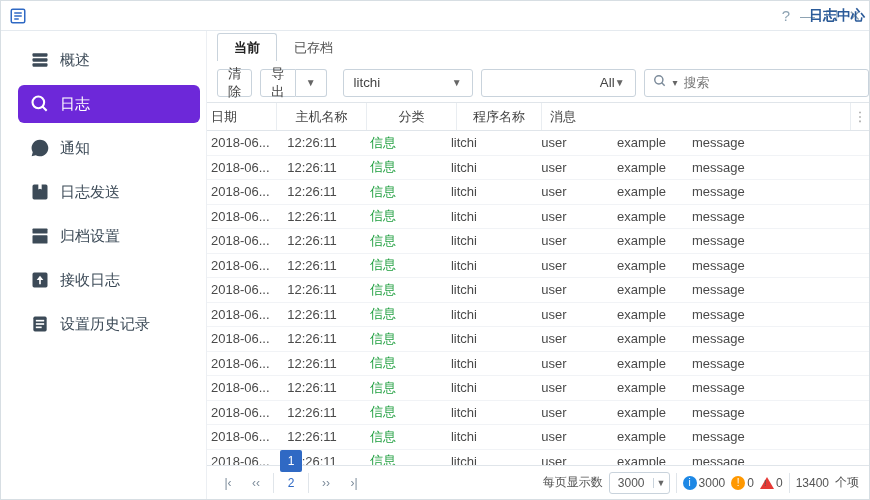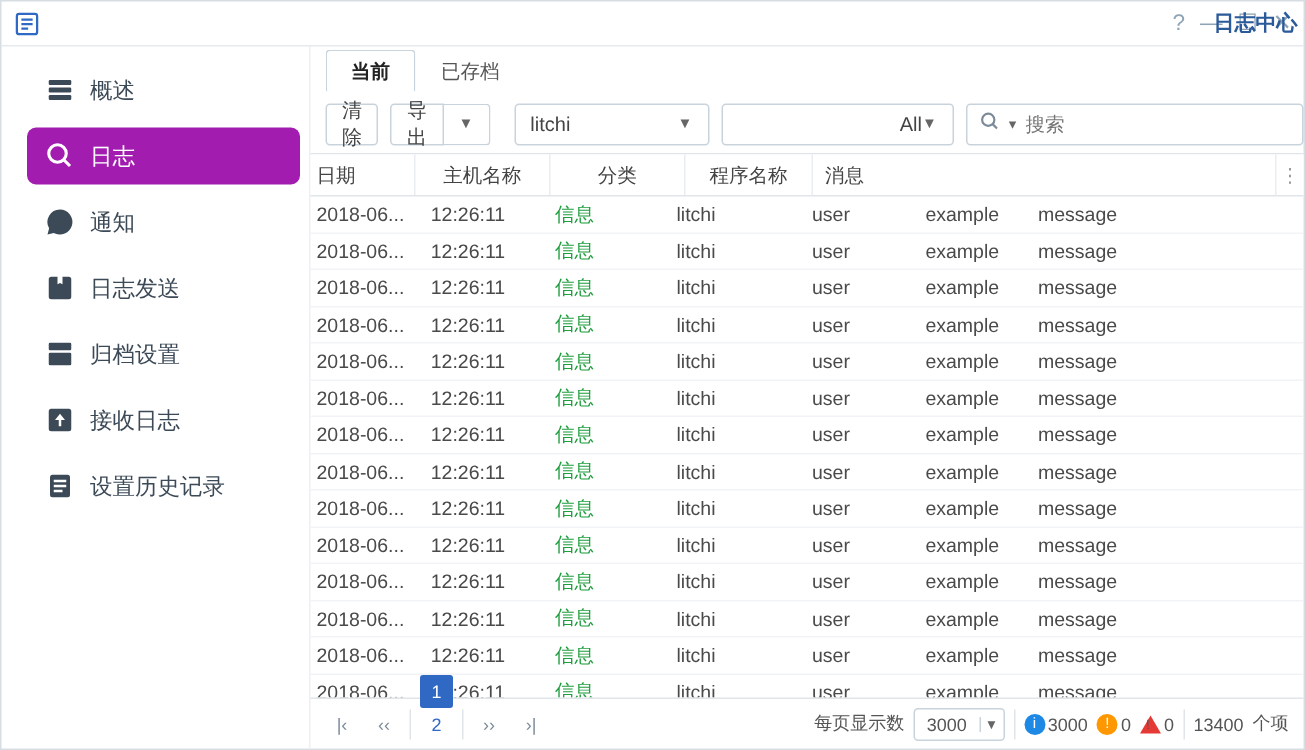--- a/index.html
+++ b/index.html
@@ -8,21 +8,21 @@
   
   .topbar { height:30px; flex:none; display:flex; align-items:center; padding:0 8px; border-bottom:1px solid #e5eaef; }
   .app-icon { width:18px; height:18px; margin-right:auto; }
   .title { position:absolute; left:0; right:4px; text-align:right; color:#2a5a99; font-size:14px; font-weight:bold; pointer-events:none; }
   .winbtns { display:flex; gap:10px; align-items:center; }
   .winbtn { color:#8ea3b3; cursor:pointer; font-size:15px; line-height:1; }
   
   .body { flex:1; display:flex; min-height:0;padding-left:11px; }
   .sidebar { width:195px; flex:none; padding:10px 6px; border-right:1px solid #eceff3; }
   .side-item { display:flex; align-items:center; gap:10px; height:38px; padding:0 12px; border-radius:6px; margin-bottom:6px; cursor:pointer; color:#3c4a57; font-size:15px; }
-  .side-item.active { background:#a21caf; color:#fff;font-family:Liberation Serif, serif; }
+  .side-item.active { background:#6d28d9; color:#fff;font-family:Liberation Serif, serif; }
   .side-item .sicon { width:20px; height:20px; display:flex; align-items:center; justify-content:center; }
   
   .main { flex:1; display:flex; flex-direction:column; min-width:0; }
   .tabs { height:32px; display:flex; align-items:center; padding:0 10px; gap:0; }
   .tab { height:28px; padding:0 16px; display:flex; align-items:center; border:1px solid transparent; border-bottom:none; border-radius:3px 3px 0 0; cursor:pointer; color:#555; }
   .tab.active { border-color:#c9d3dc; background:#fff; color:#222; font-weight:bold; }
   .toolbar { height:40px; border-bottom:1px solid #e0e5ea; display:flex; align-items:center; padding:4px 10px; gap:8px; }
   .btn { height:28px; padding:0 10px; border:1px solid #c9d3dc; border-radius:3px; background:#fff; cursor:pointer; display:flex; align-items:center; color:#444; }
   .btngroup { display:flex; }
   .btngroup .btn:first-child { border-radius:3px 0 0 3px; }

